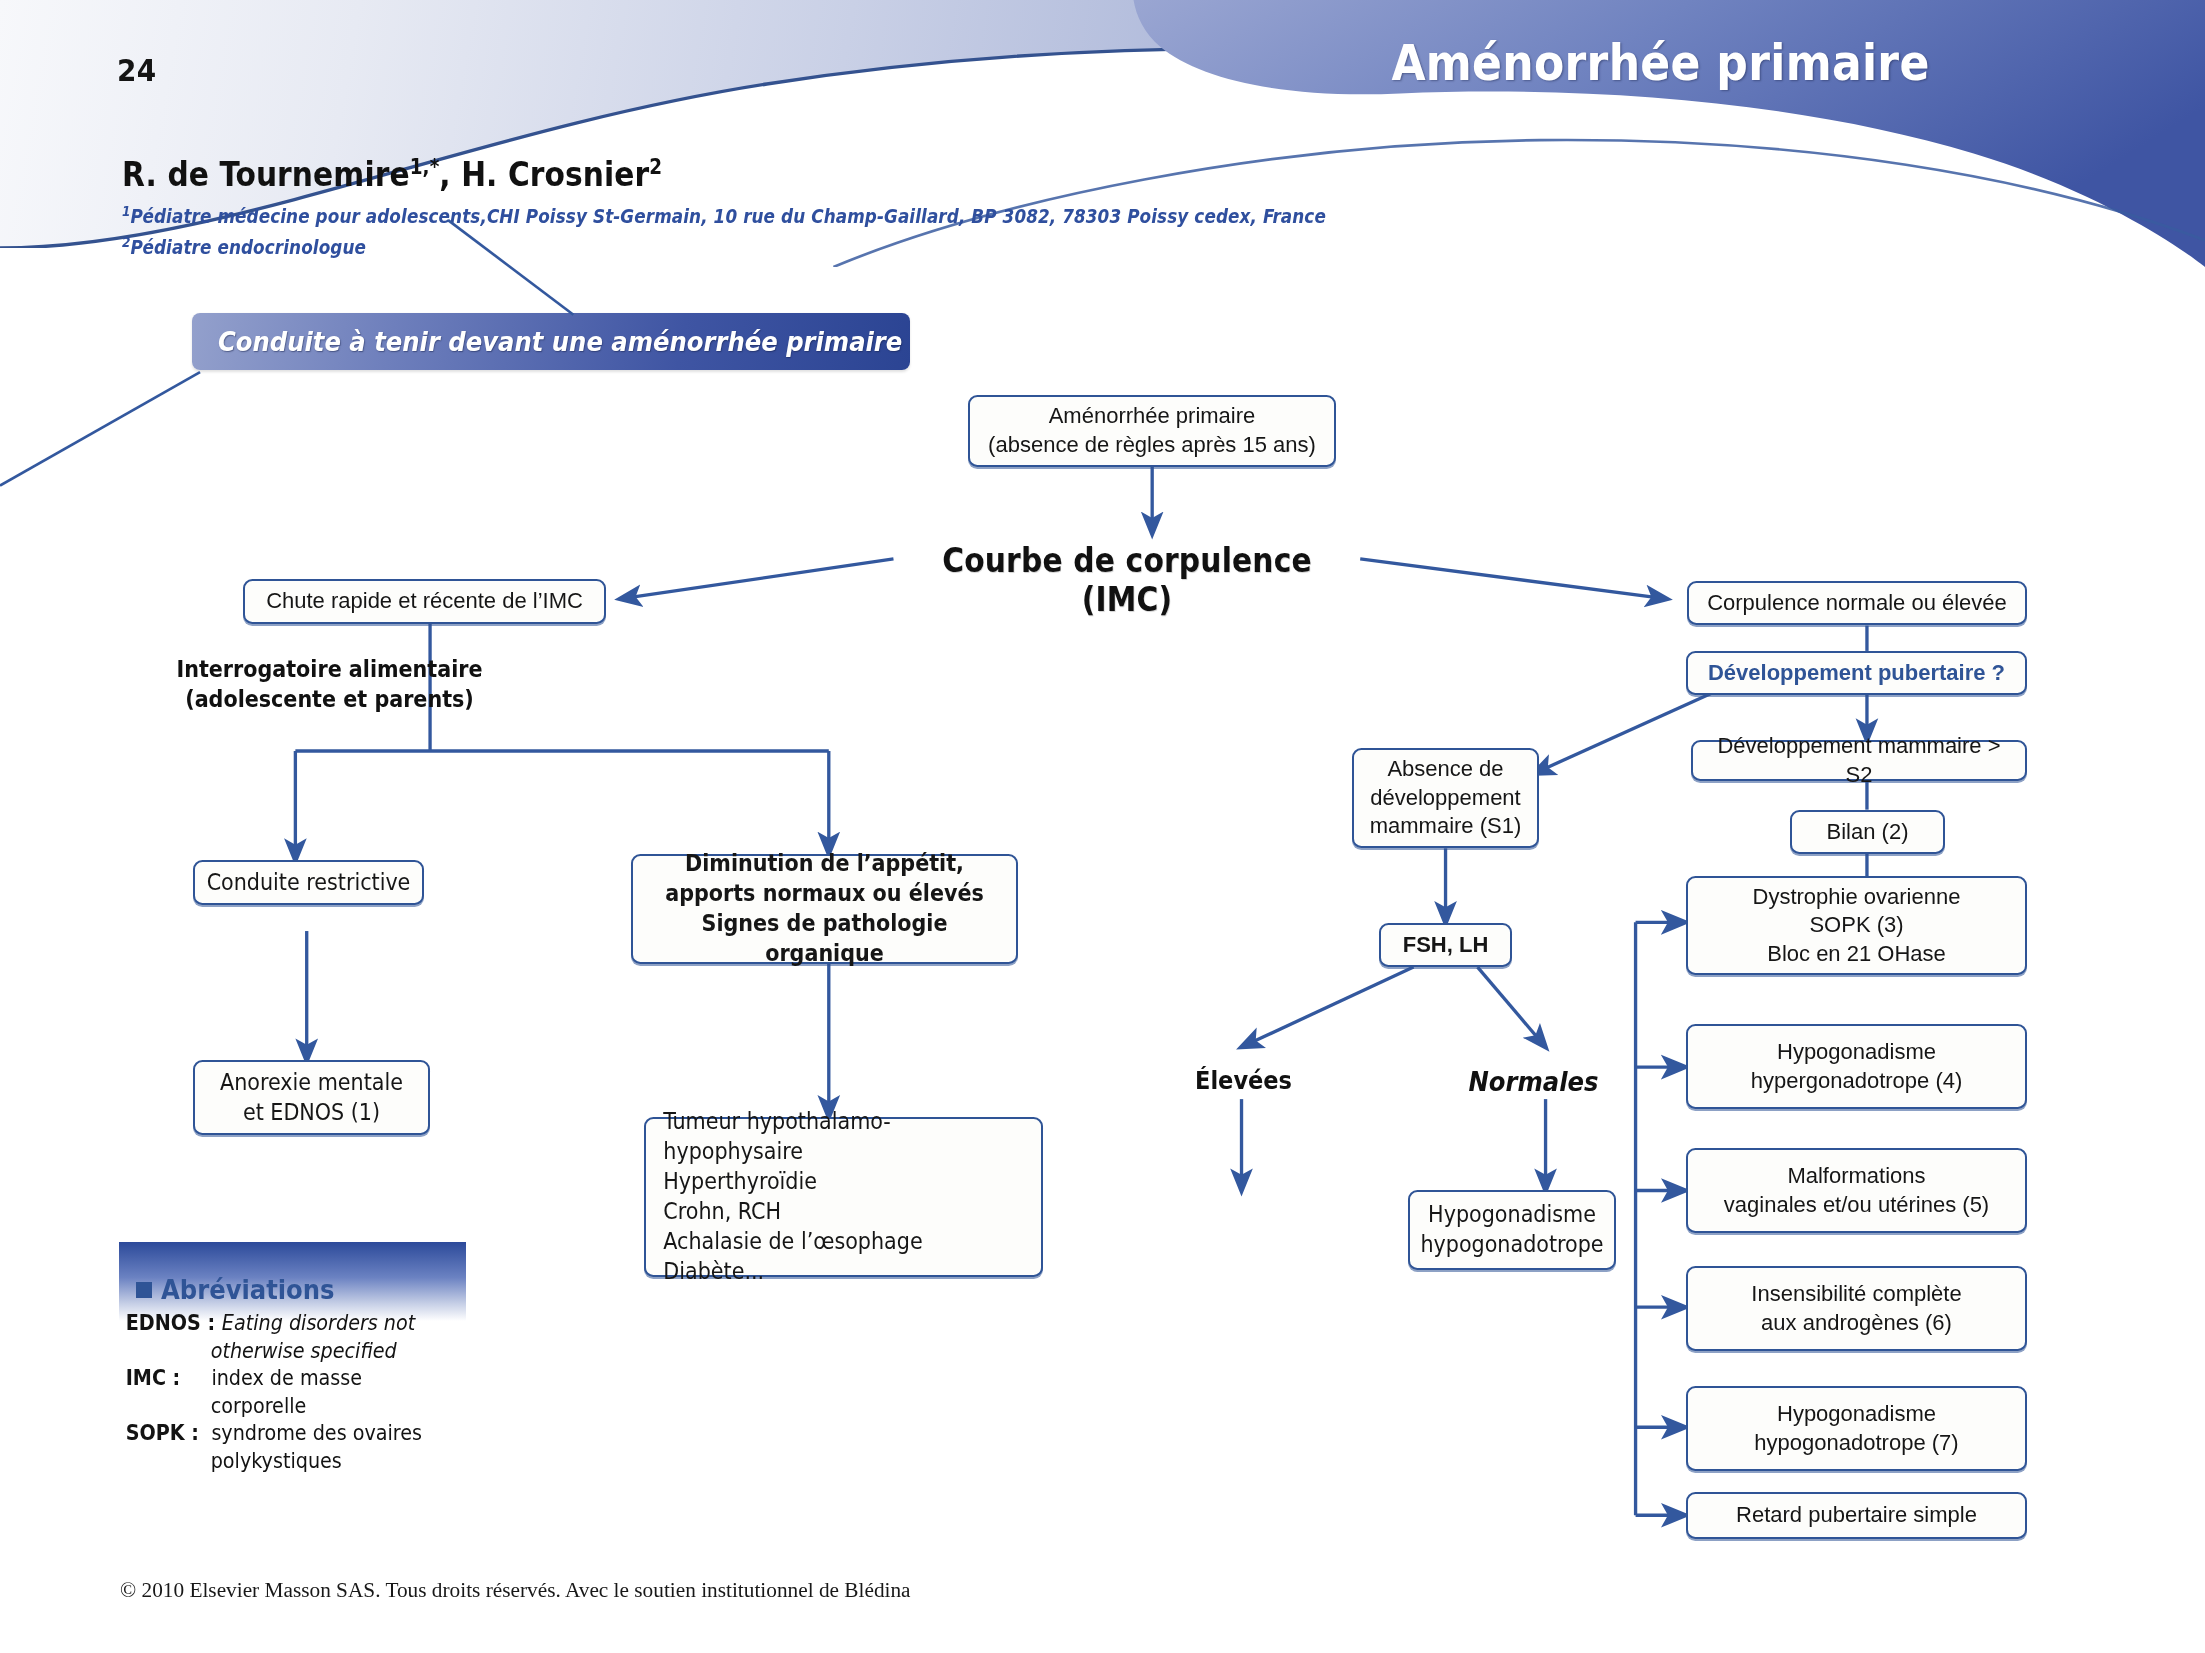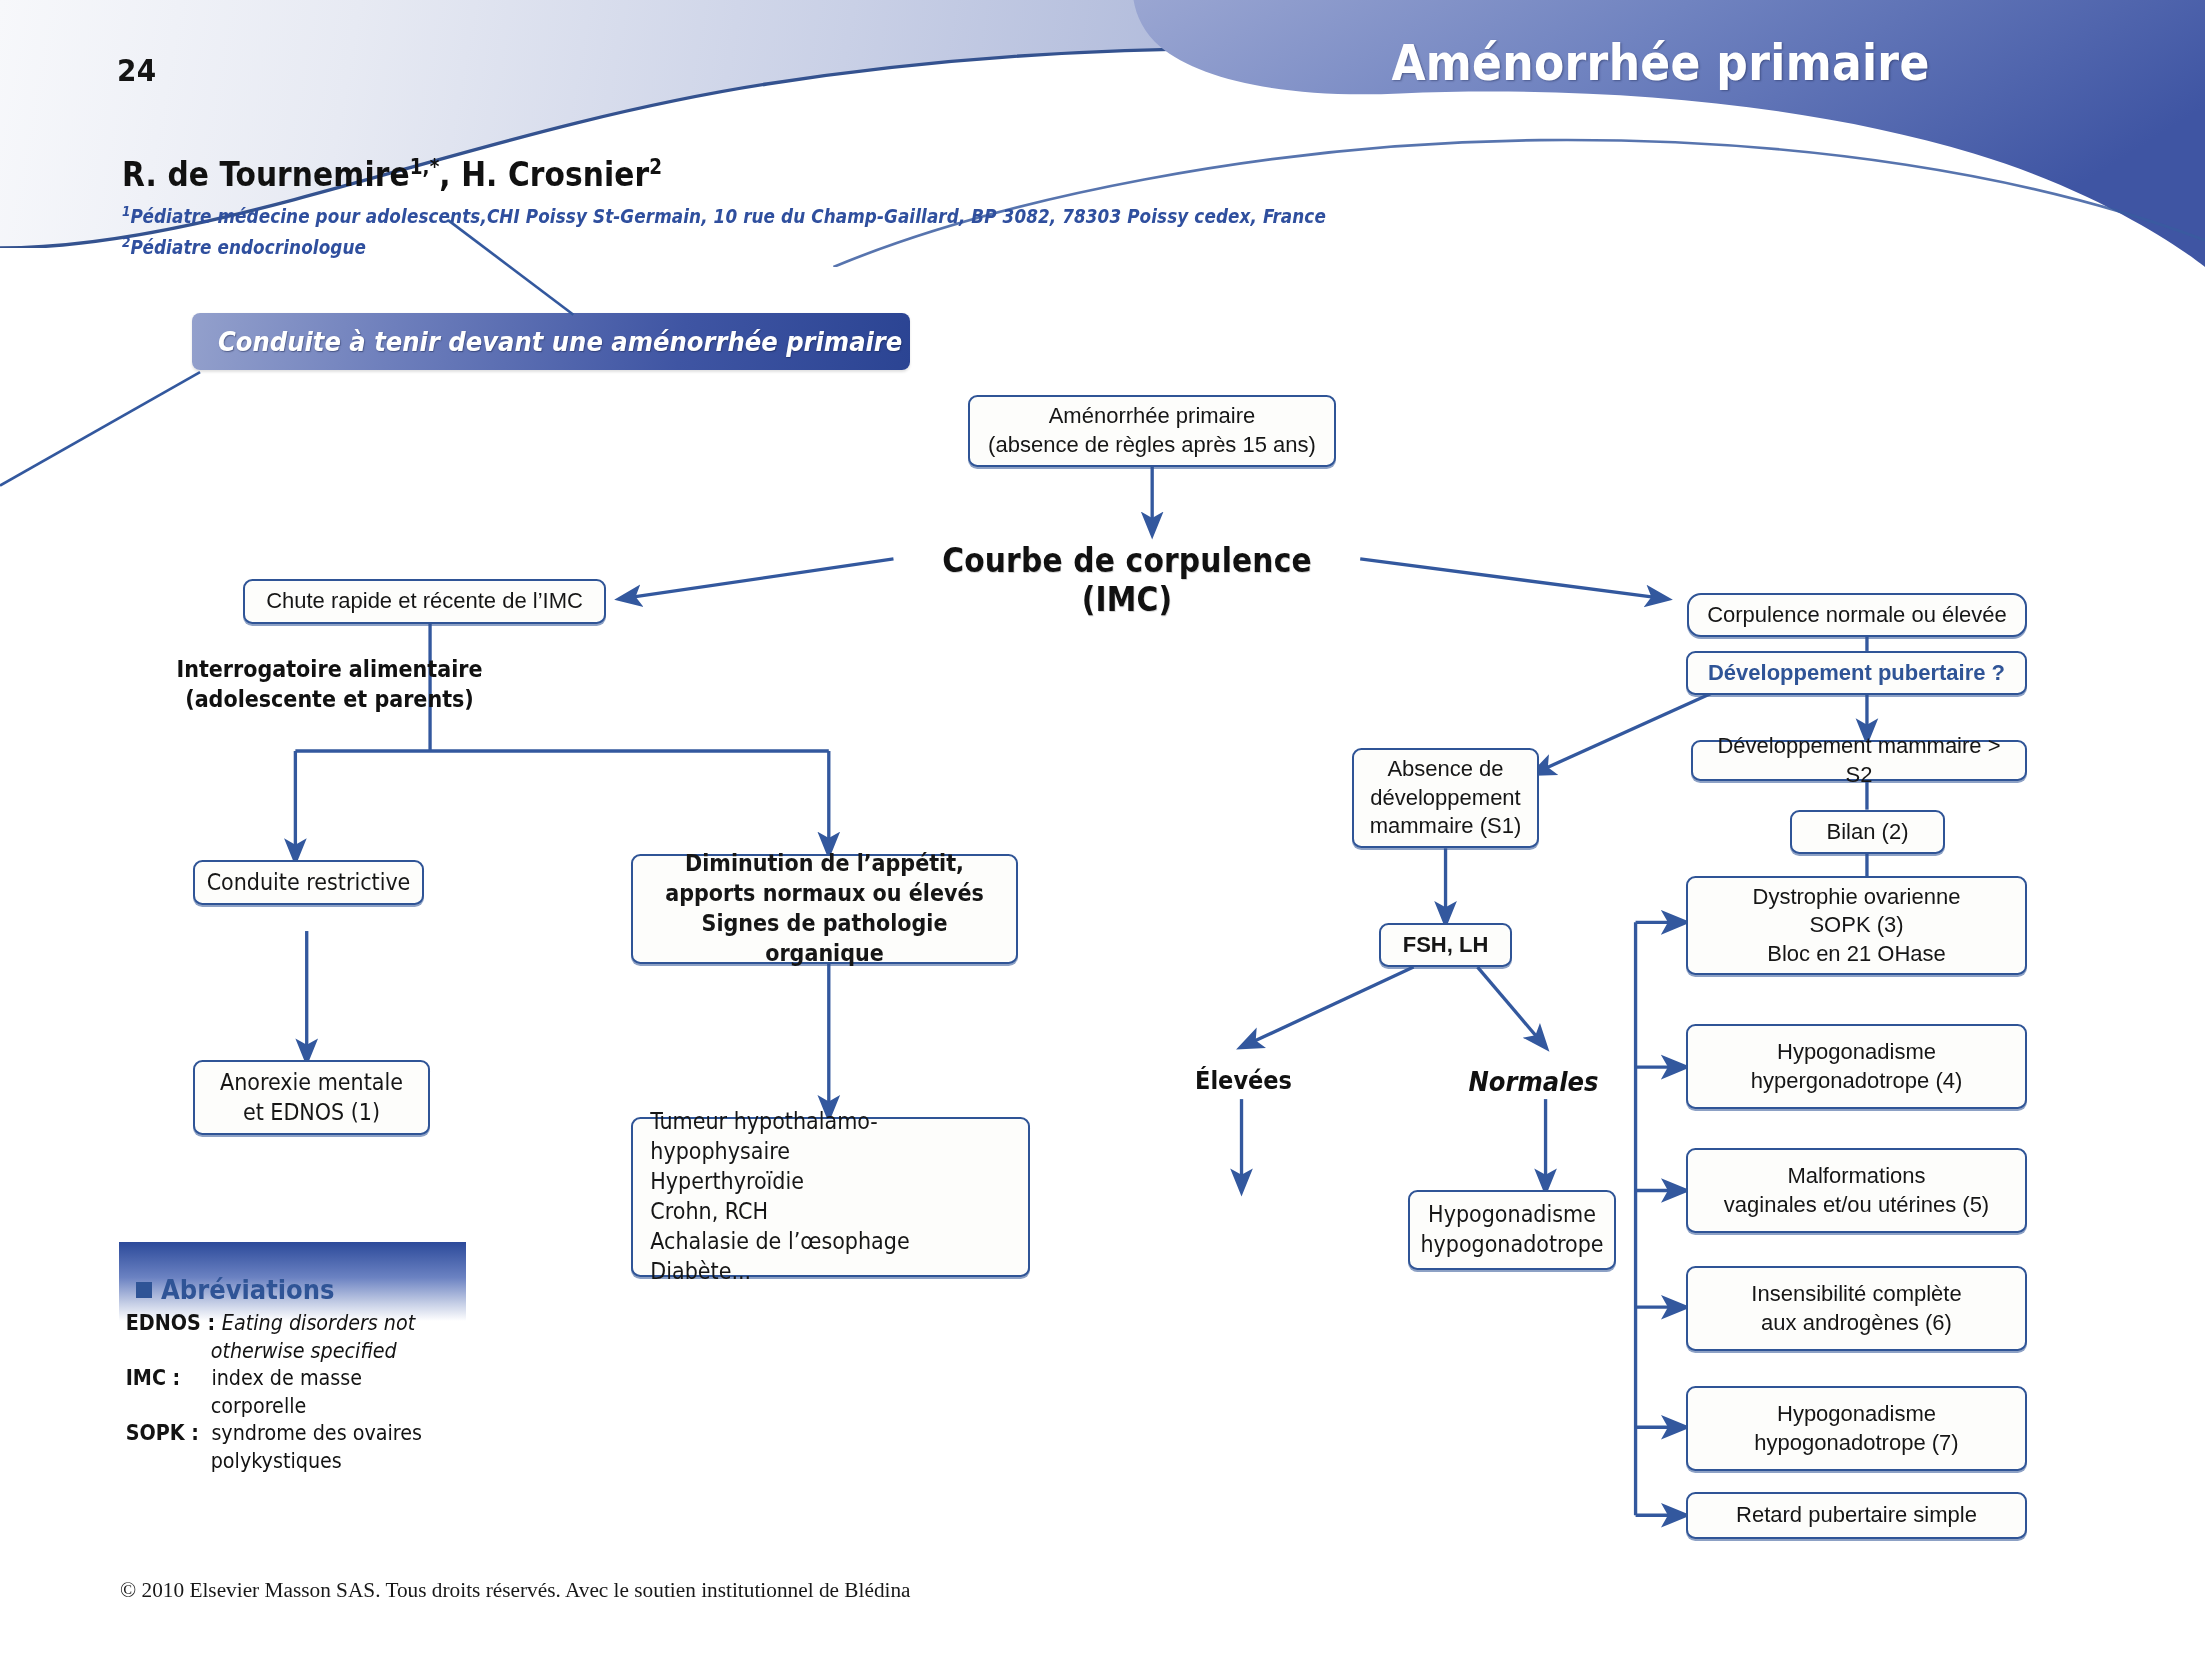--- a/index.html
+++ b/index.html
@@ -68,21 +68,21 @@
     line-height:1.30;color:#161616;
     box-shadow:0 2px 0 0 rgba(47,84,150,.55);
   }
   
   .cond{font-family:"DejaVu Sans Condensed","Liberation Sans",sans-serif;font-size:23px;}
   
   .reg{font-family:"Liberation Sans",sans-serif;font-size:22px;}
   .bold{font-weight:700;}
   .bluetxt{color:#2f5496;}
   .node .pad{padding:4px 10.7px;}
-  .leftal{justify-content:flex-end;text-align:left;}
+  .leftal{justify-content:flex-end;text-align:left;margin-left:13px;}
   .leftal .pad{padding-left:17.3px;}
   
   .plain{
     position:absolute;color:#111;text-align:center;
     font-family:"DejaVu Sans Condensed","Liberation Sans",sans-serif;
   }
   #lbl-imc{
     left:907px;top:541px;width:440px;
     font-weight:700;font-size:33px;letter-spacing:0.2px;
     text-shadow:0.7px 0.7px 0.7px rgba(0,0,0,.18);
@@ -229,21 +229,21 @@
     <span class="pad" style="white-space:pre-line;">Aménorrhée primaire
 (absence de règles après 15 ans)</span>
   </div>
 
   <div class="plain" id="lbl-imc">Courbe de corpulence  (IMC)</div>
 
   <div class="node reg" style="left:243px;top:579px;width:363px;height:45px;">
     <span class="pad">Chute rapide et récente de l’IMC</span>
   </div>
 
-  <div class="node reg" style="left:1687px;top:593px;width:340px;height:44px;border-radius:14px;">
+  <div class="node reg" style="left:1687px;top:581px;width:340px;height:44px;">
     <span class="pad">Corpulence normale ou élevée</span>
   </div>
 
   <div class="plain" id="lbl-interrogatoire" style="white-space:pre-line;">Interrogatoire alimentaire
 (adolescente et parents)</div>
 
   <div class="node reg bold bluetxt" style="left:1686px;top:651px;width:341px;height:44px;">
     <span class="pad">Développement pubertaire ?</span>
   </div>
 

